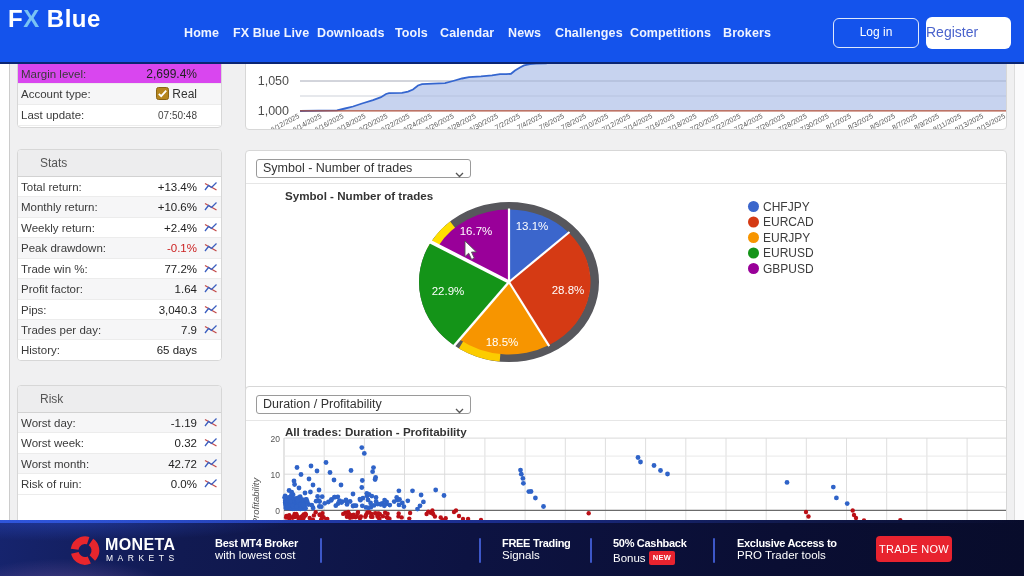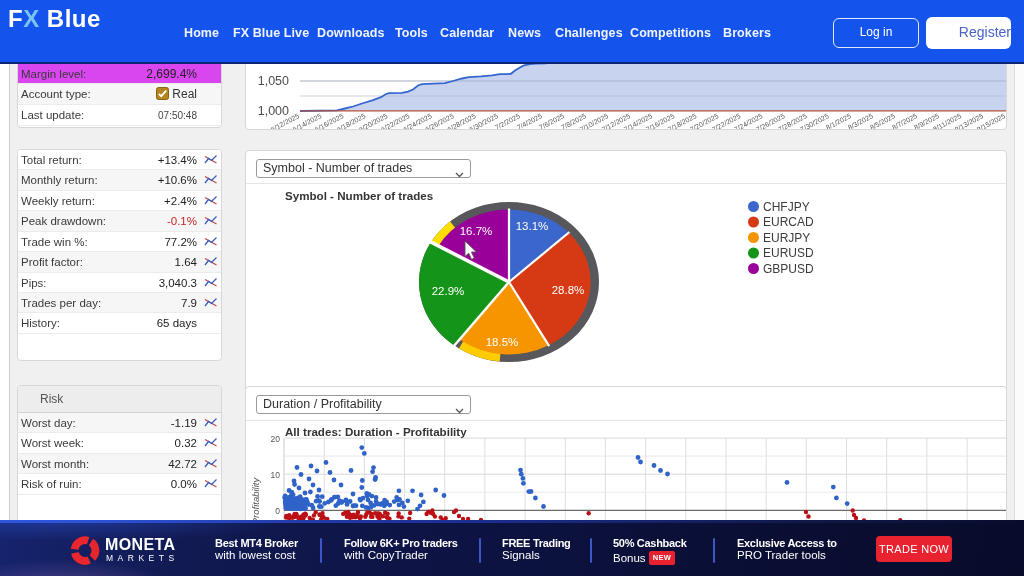--- a/index.html
+++ b/index.html
@@ -34,20 +34,21 @@
           <path d="M2.8,6.8 L5.2,9.2 L10.2,3.6" stroke="#fff" stroke-width="1.8" fill="none"></path>
         </svg> <span style="font-size:12px;color:#333">Real</span></span>
     </div>
   <div class="srow" style="background:#fff;height:21px;line-height:21px">
       <span class="lbl">Last update:</span>
       <span class="val" style="right:24px;font-size:10px;color:#444">07:50:48</span>
     </div>
 </div>
 
 <div class="panel" style="left:17px;top:149px;width:205px;height:212px;overflow:hidden">
+  <div class="phead" style="height:27px">Stats</div>
   <div class="srow" style="background:#fff">
       <span class="lbl">Total return:</span>
       <span class="ico"><svg width="14" height="11" viewBox="0 0 14 11">
           <path d="M1,2.5 L12.5,9" stroke="#c24b4b" stroke-width="1.3" fill="none"></path>
           <path d="M1,9 L4.5,4.5 L7.5,6.5 L12.5,1.5" stroke="#3b5fc0" stroke-width="1.3" fill="none"></path>
         </svg></span>
       <span class="val ">+13.4%</span>
     </div>
 <div class="srow" style="background:#f6f6f7">
       <span class="lbl">Monthly return:</span>
@@ -648,43 +649,39 @@
     <a style="left:233px;top:26px">FX Blue Live</a>
     <a style="left:317px;top:26px">Downloads</a>
     <a style="left:395px;top:26px">Tools</a>
     <a style="left:440px;top:26px">Calendar</a>
     <a style="left:508px;top:26px">News</a>
     <a style="left:555px;top:26px">Challenges</a>
     <a style="left:630px;top:26px">Competitions</a>
     <a style="left:723px;top:26px">Brokers</a>
   </div>
   <div class="abs" style="left:833px;top:18px;width:86px;height:30px;border:1.5px solid #dfe8fb;border-radius:6px;color:#fff;font-size:12px;text-align:center;line-height:27px">Log in</div>
-  <div class="abs" style="left:926px;top:17px;width:85px;height:31.5px;background:#fff;border-radius:6px;color:#4a63cc;font-size:14px;text-align:right;line-height:31px">Register</div>
+  <div class="abs" style="left:926px;top:17px;width:85px;height:31.5px;background:#fff;border-radius:6px;color:#4a63cc;font-size:14px;text-align:left;line-height:31px">Register</div>
 </div>
 
 <div class="abs" style="left:0;top:520px;width:1024px;height:56px;z-index:60;background:linear-gradient(100deg,#16246e 0%,#111a52 18%,#0d1342 46%,#0a0e33 76%,#080c2b 100%);color:#fff;overflow:hidden">
   <div class="abs" style="left:0;top:0;width:100%;height:3px;background:linear-gradient(90deg,#2e54d8,#1c2f92 45%,#101847 80%,rgba(16,24,71,0))"></div>
   <div class="abs" style="left:0;top:0;width:420px;height:26px;background:radial-gradient(ellipse 320px 30px at 70px 0px,rgba(50,90,230,.38),rgba(50,90,230,0) 70%)"></div>
   <div class="abs" style="left:-40px;top:38px;width:230px;height:70px;background:radial-gradient(ellipse at 45% 65%,rgba(160,115,185,.55),rgba(160,115,185,0) 70%)"></div>
   <svg class="abs" style="left:67px;top:533px;margin-top:-520px" width="36" height="36" viewBox="0 0 36 36">
     <g transform="rotate(-55 18 17.5)">
       <circle cx="18" cy="17.5" r="10.4" fill="none" stroke="#e8262d" stroke-width="7.8" stroke-dasharray="18.2 3.6"></circle>
     </g>
   </svg>
   <div class="abs" style="left:105px;top:536px;margin-top:-520px;font-size:16px;font-weight:bold;letter-spacing:.4px">MONETA</div>
   <div class="abs" style="left:106px;top:553px;margin-top:-520px;font-size:8.5px;letter-spacing:4.5px">MARKETS</div>
 
   <div class="ftcol abs" style="left:215px;top:17.5px">
       <b>Best MT4 Broker</b>
       <span>with lowest cost</span>
     </div>
-  <div class="ftcol abs" style="left:344px;top:17.5px">
-      <b>Follow 6K+ Pro traders</b>
-      <span>with CopyTrader</span>
-    </div>
   <div class="ftcol abs" style="left:502px;top:17.5px">
       <b>FREE Trading</b>
       <span>Signals</span>
     </div>
   <div class="ftcol abs" style="left:613px;top:17.5px">
       <b>50% Cashback</b>
       <span>Bonus <span style="display:inline-block;background:#e8232f;border-radius:2px;font-size:7.5px;font-weight:bold;padding:1.5px 4px;vertical-align:1px;letter-spacing:.3px">NEW</span></span>
     </div>
   <div class="ftcol abs" style="left:737px;top:17.5px">
       <b>Exclusive Access to</b>

